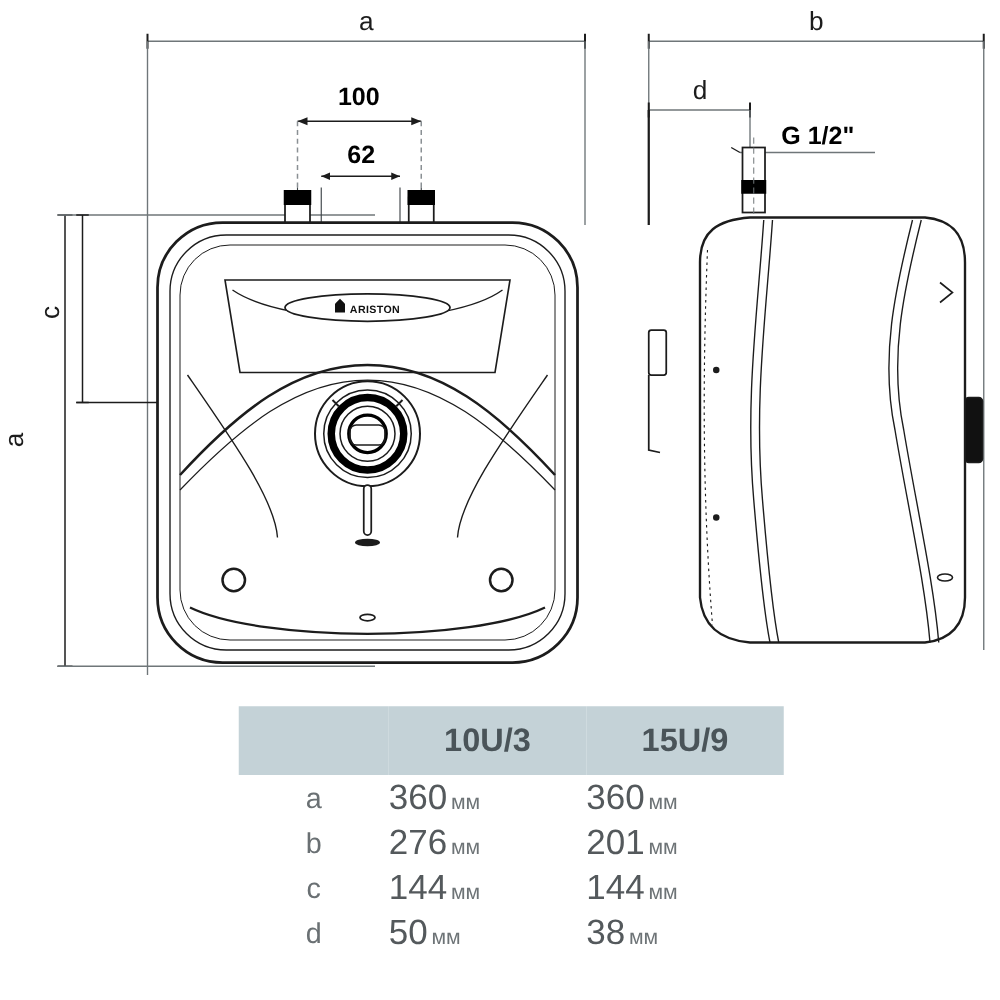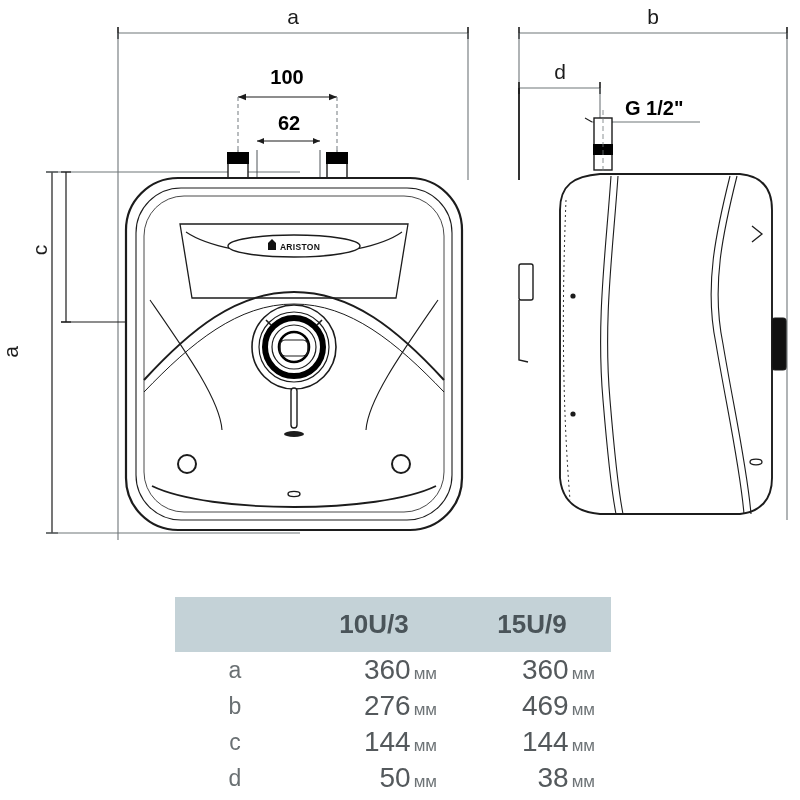--- a/index.html
+++ b/index.html
@@ -41,26 +41,25 @@
   .logo-text {
     font-family: "Liberation Sans", sans-serif;
     font-size: 8.5px;
     font-weight: bold;
     fill: #111111;
     letter-spacing: 0.3px;
   }
   
   #spec-table {
     position: absolute;
-    left: 175px;
+    left: 191px;
     top: 565px;
     width: 436px;
     border-collapse: collapse;
     table-layout: fixed;
-    margin-top: 32px;
   }
   #spec-table thead th {
     background: #c4d2d7;
     height: 55px;
     font-size: 26px;
     font-weight: bold;
     color: #4a5459;
     text-align: center;
     padding: 0;
     vertical-align: middle;
@@ -73,21 +72,21 @@
     padding: 0;
     vertical-align: middle;
     color: #54595c;
   }
   #spec-table tbody td.cell-label {
     text-align: center;
     font-size: 23px;
     color: #6a7073;
   }
   #spec-table tbody td.cell-value {
-    text-align: right;
+    text-align: left;
     padding-right: 16px;
     font-size: 28px;
     color: #54595c;
     white-space: nowrap;
   }
   .unit {
     font-size: 17px;
     color: #6d7376;
     padding-left: 3px;
   }
@@ -292,21 +291,21 @@
     </thead>
     <tbody>
       <tr>
         <td class="cell-label">a</td>
         <td class="cell-value"><span>360</span><span class="unit">мм</span></td>
         <td class="cell-value"><span>360</span><span class="unit">мм</span></td>
       </tr>
       <tr>
         <td class="cell-label">b</td>
         <td class="cell-value"><span>276</span><span class="unit">мм</span></td>
-        <td class="cell-value"><span>469</span><span class="unit">мм</span></td>
+        <td class="cell-value"><span>201</span><span class="unit">мм</span></td>
       </tr>
       <tr>
         <td class="cell-label">c</td>
         <td class="cell-value"><span>144</span><span class="unit">мм</span></td>
         <td class="cell-value"><span>144</span><span class="unit">мм</span></td>
       </tr>
       <tr>
         <td class="cell-label">d</td>
         <td class="cell-value"><span>50</span><span class="unit">мм</span></td>
         <td class="cell-value"><span>38</span><span class="unit">мм</span></td>

